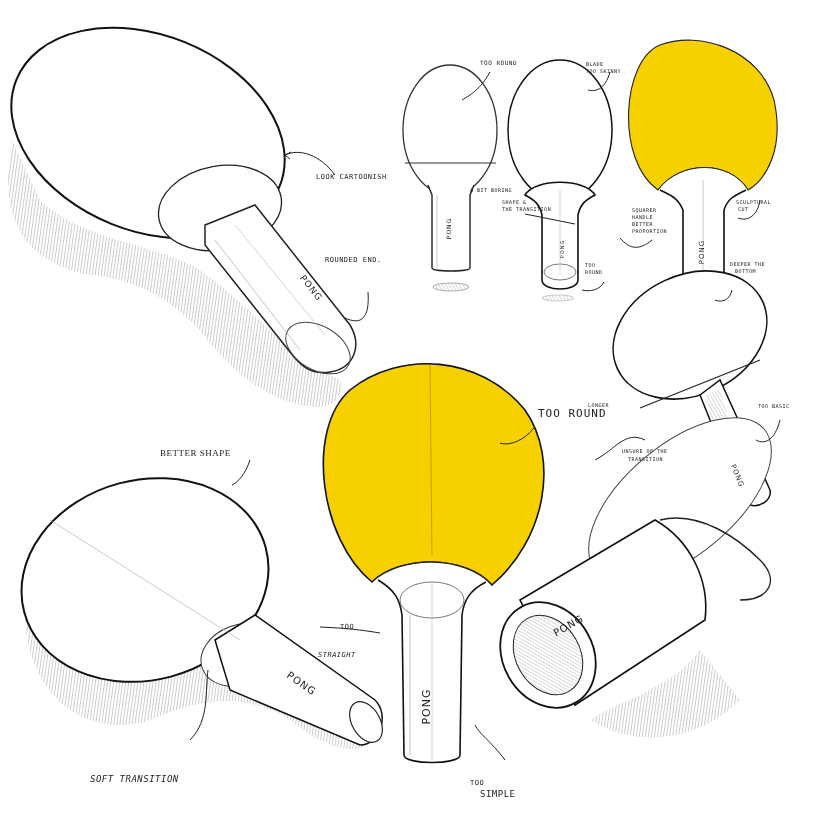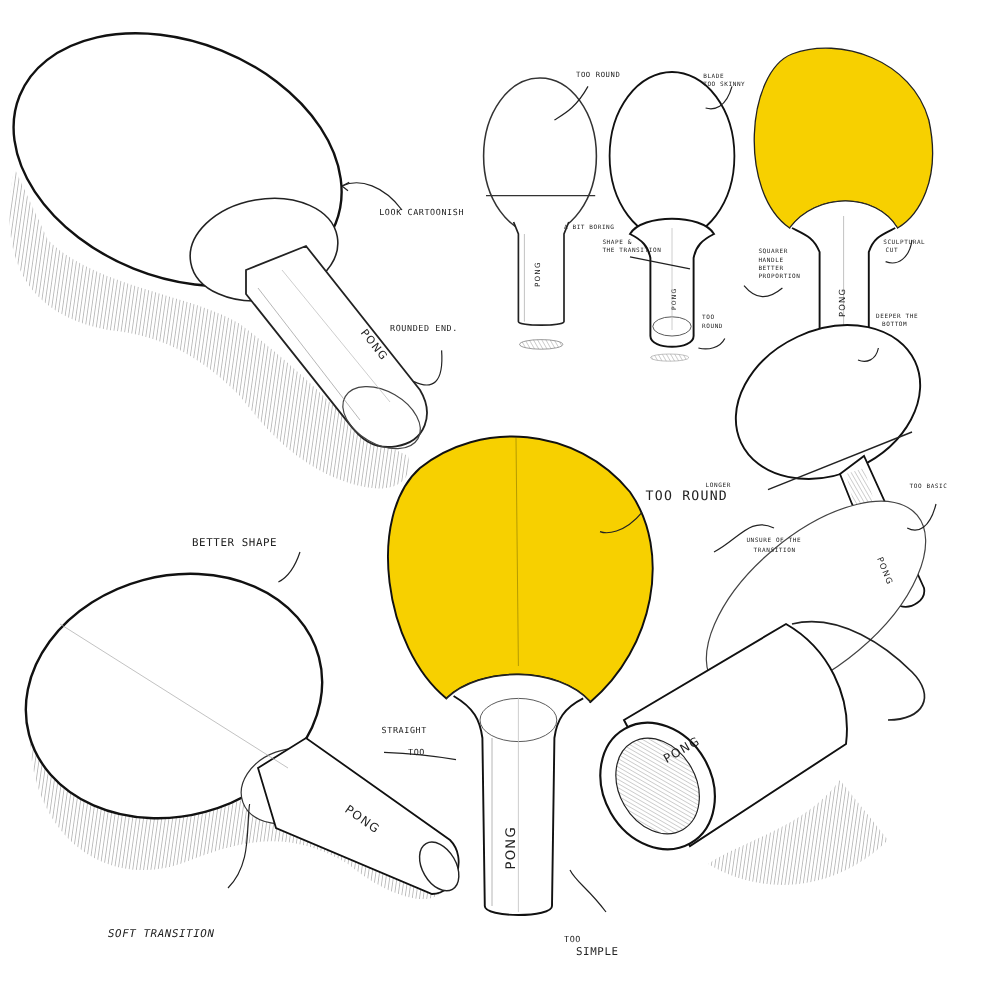--- a/index.html
+++ b/index.html
@@ -111,21 +111,21 @@
     <path d="M535,427 C520,445 505,445 500,443"></path>
     <path d="M645,440 C625,430 615,450 595,460"></path>
     <path d="M250,460 C245,475 238,482 232,485"></path>
     <path d="M320,627 C345,628 362,630 380,633"></path>
     <path d="M208,670 C205,690 210,720 190,740"></path>
     <path d="M505,760 C490,740 480,735 475,725"></path>
   </g>
 </svg>
 
 <div class="note s7" style="left:316px;top:174px;">LOOK CARTOONISH</div>
-<div class="note s7" style="left:325px;top:257px;margin-top:14px;">ROUNDED END.</div>
+<div class="note s7" style="left:325px;top:257px;">ROUNDED END.</div>
 
 <div class="note s7" style="left:480px;top:60px;font-size:6px;">TOO ROUND</div>
 <div class="note s7" style="left:470px;top:188px;font-size:5px;">A BIT BORING</div>
 
 <div class="note s7" style="left:586px;top:62px;font-size:5px;">BLADE</div>
 <div class="note s7" style="left:586px;top:69px;font-size:5px;">TOO SKINNY</div>
 
 <div class="note s7" style="left:502px;top:200px;font-size:5px;">SHAPE &amp;</div>
 <div class="note s7" style="left:502px;top:207px;font-size:5px;">THE TRANSITION</div>
 
@@ -143,24 +143,24 @@
 <div class="note s7" style="left:730px;top:262px;font-size:5px;">DEEPER THE</div>
 <div class="note s7" style="left:735px;top:269px;font-size:5px;">BOTTOM</div>
 
 <div class="note s7" style="left:758px;top:404px;font-size:5px;">TOO BASIC</div>
 <div class="note s7" style="left:588px;top:403px;font-size:5px;">LONGER</div>
 <div class="note s11" style="left:538px;top:408px;">TOO ROUND</div>
 
 <div class="note s7" style="left:622px;top:449px;font-size:5px;">UNSURE OF THE</div>
 <div class="note s7" style="left:628px;top:457px;font-size:5px;">TRANSITION</div>
 
-<div class="note s9" style="left:160px;top:449px;">BETTER SHAPE</div>
+<div class="note s9" style="left:160px;top:449px;font-family:Liberation Serif, serif;">BETTER SHAPE</div>
 
 <div class="note s7" style="left:340px;top:624px;">TOO</div>
-<div class="note s7" style="left:318px;top:606px;">STRAIGHT</div>
+<div class="note s7" style="left:318px;top:652px;font-style:italic;">STRAIGHT</div>
 
 <div class="note s9" style="left:90px;top:775px;font-style:italic;">SOFT TRANSITION</div>
 
 <div class="note s7" style="left:470px;top:780px;">TOO</div>
 <div class="note s9" style="left:480px;top:790px;">SIMPLE</div>
 
 <div class="brand" style="left:296px;top:283px;transform:rotate(52deg);">PONG</div>
 <div class="brand" style="left:438px;top:225px;transform:rotate(-90deg);font-size:6px;">PONG</div>
 <div class="brand" style="left:553px;top:246px;transform:rotate(-90deg);font-size:5px;">PONG</div>
 <div class="brand" style="left:690px;top:248px;transform:rotate(-90deg);font-size:7px;">PONG</div>

